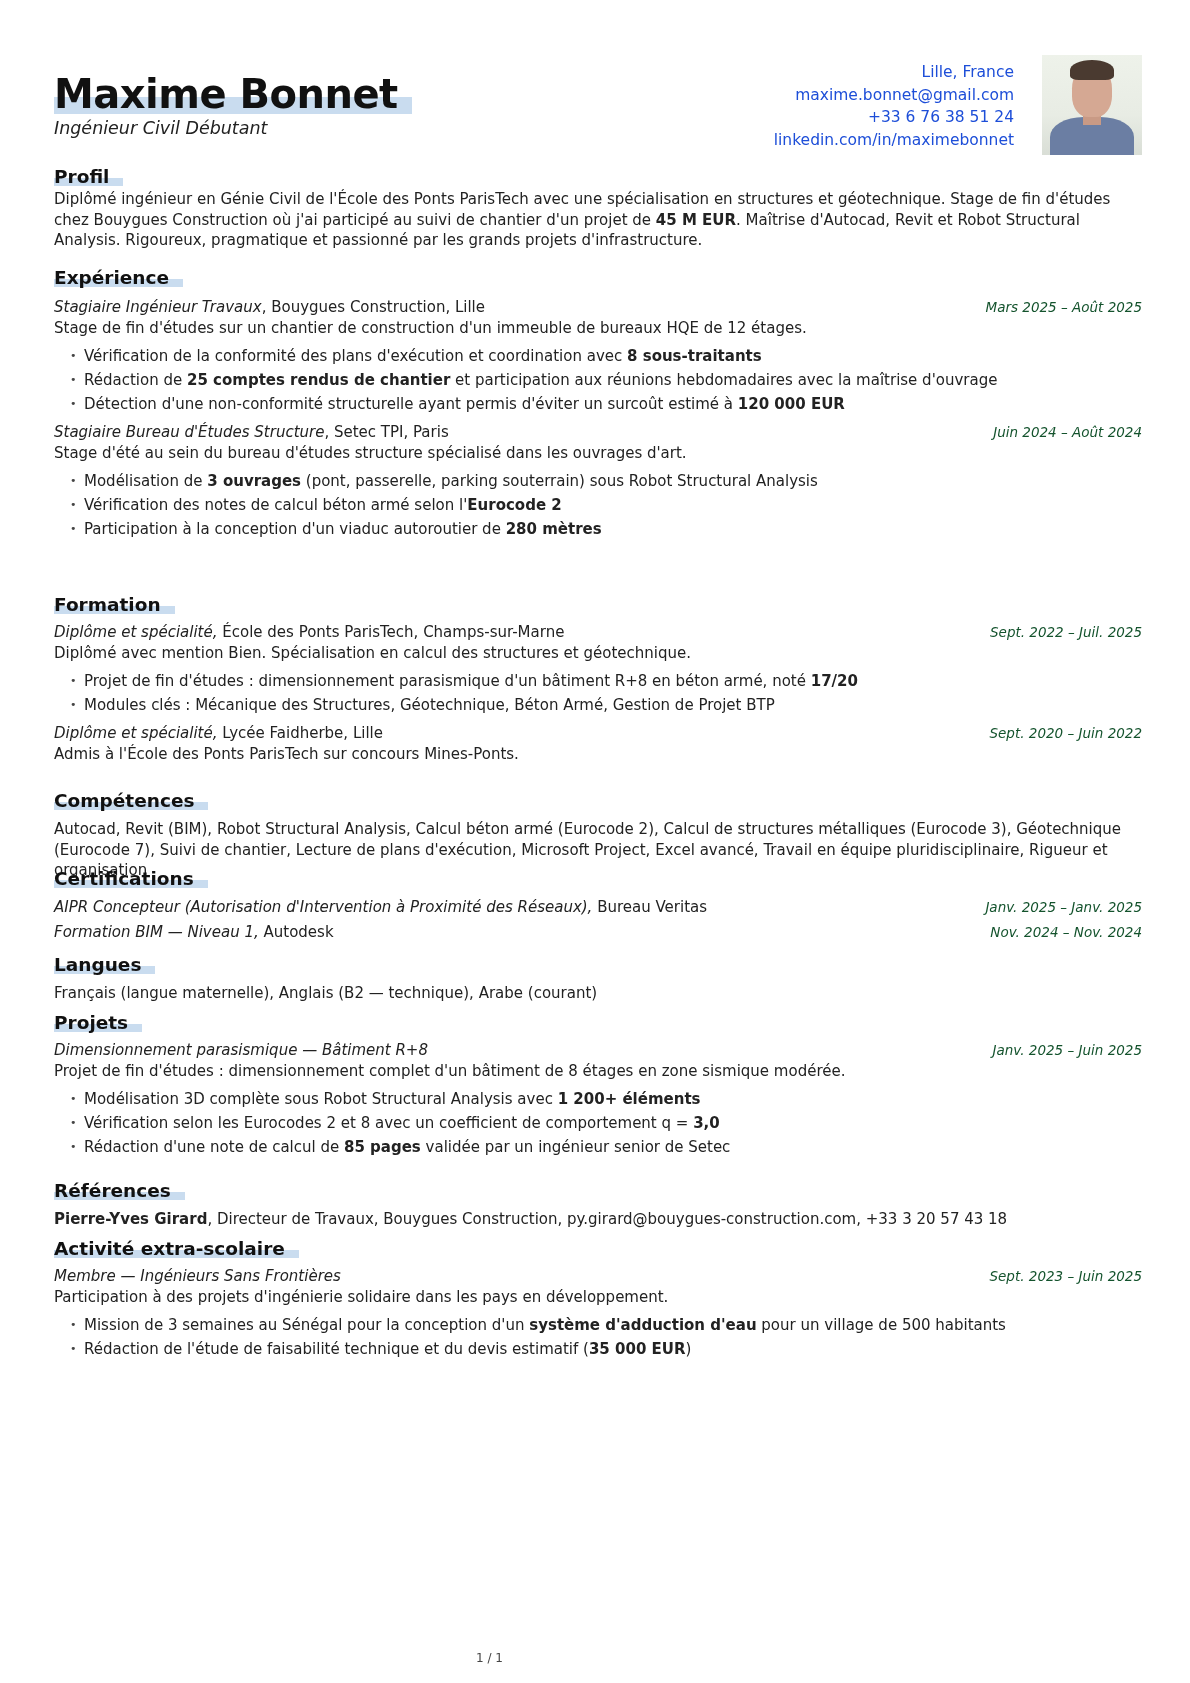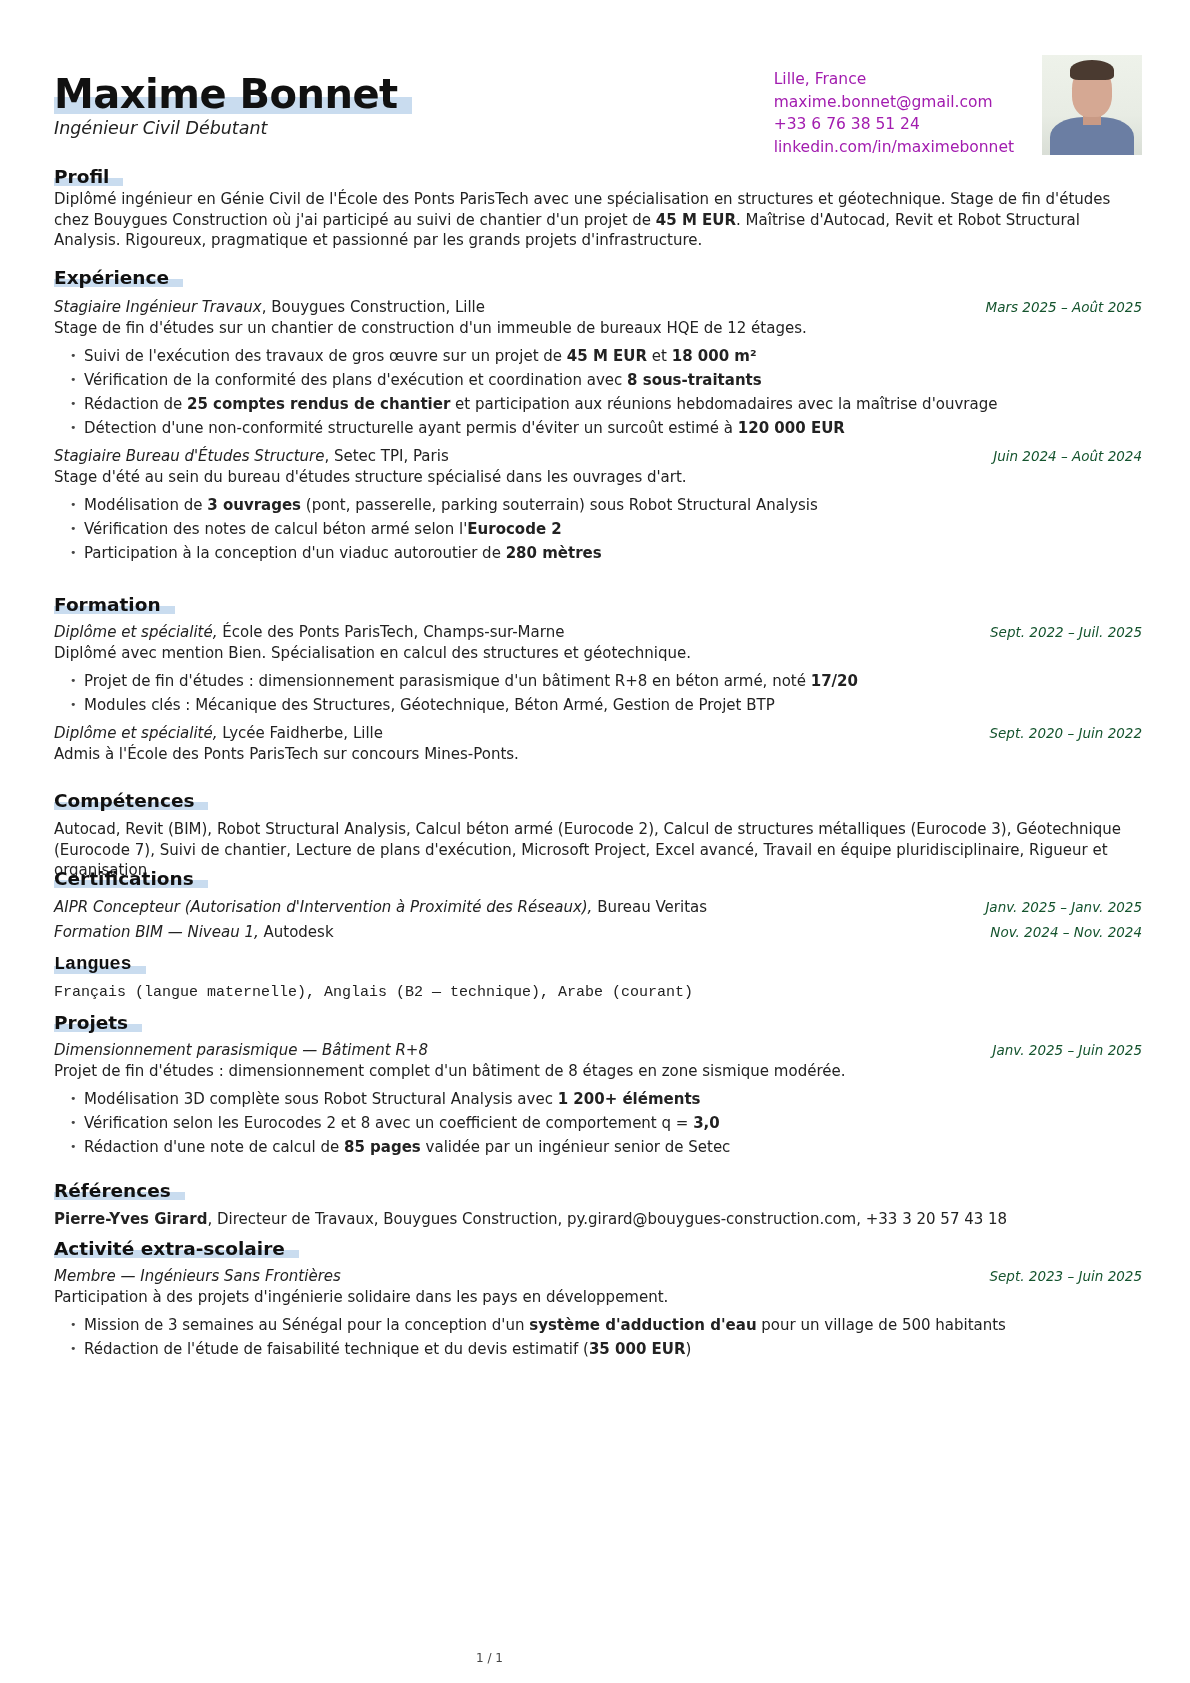--- a/index.html
+++ b/index.html
@@ -14,22 +14,22 @@
   }
   .name {
     position: absolute; left: 0; top: 68px;
     font-size: 40px; font-weight: bold; color: #111; letter-spacing: -0.5px; line-height: 52px;
   }
   .subtitle {
     position: absolute; left: 0; top: 118px;
     font-size: 17.5px; font-style: italic; color: #222;
   }
   .contact {
-    position: absolute; right: 128px; top: 68px; 
-    font-size: 15.5px; line-height: 22.5px; color: #a21caf;
+    position: absolute; right: 128px; top: 61px; text-align: right;
+    font-size: 15.5px; line-height: 22.5px; color: #1d4ed8;
   }
   .photo {
     position: absolute; right: 0; top: 55px; width: 100px; height: 100px;
     background: linear-gradient(180deg, #eef2ea 0%, #e8ece4 60%, #d9ded6 100%);
     overflow: hidden;
   }
   .photo .head {
     position: absolute; left: 30px; top: 10px; width: 40px; height: 52px;
     border-radius: 45% 45% 40% 40%; background: #d5a893;
   }
@@ -95,21 +95,20 @@
   <div class="section" style="top:266px;">
     <div class="sec-title"><span class="hl">Expérience</span></div>
 
     <div style="margin-top:7px;">
       <div class="row">
         <span class="role">Stagiaire Ingénieur Travaux</span><span>, Bouygues Construction, Lille</span>
         <span class="date">Mars 2025 – Août 2025</span>
       </div>
       <div class="p">Stage de fin d'études sur un chantier de construction d'un immeuble de bureaux HQE de 12 étages.</div>
       <ul class="bul" style="margin-top:6px;">
-        <li><span>Suivi de l'exécution des travaux de gros œuvre sur un projet de </span><b>45 M EUR</b><span> et </span><b>18 000 m²</b></li>
         <li><span>Vérification de la conformité des plans d'exécution et coordination avec </span><b>8 sous-traitants</b></li>
         <li><span>Rédaction de </span><b>25 comptes rendus de chantier</b><span> et participation aux réunions hebdomadaires avec la maîtrise d'ouvrage</span></li>
         <li><span>Détection d'une non-conformité structurelle ayant permis d'éviter un surcoût estimé à </span><b>120 000 EUR</b></li>
       </ul>
     </div>
 
     <div style="margin-top:6px;">
       <div class="row">
         <span class="role">Stagiaire Bureau d'Études Structure</span><span>, Setec TPI, Paris</span>
         <span class="date">Juin 2024 – Août 2024</span>
@@ -157,21 +156,21 @@
     <div class="row" style="margin-top:6px;">
       <span class="role">AIPR Concepteur (Autorisation d'Intervention à Proximité des Réseaux),</span><span> Bureau Veritas</span>
       <span class="date">Janv. 2025 – Janv. 2025</span>
     </div>
     <div class="row" style="margin-top:4px;">
       <span class="role">Formation BIM — Niveau 1,</span><span> Autodesk</span>
       <span class="date">Nov. 2024 – Nov. 2024</span>
     </div>
   </div>
 
-  <div class="section" style="top:953px;font-family:Liberation Mono, monospace;">
+  <div class="section" style="top:953px;">
     <div class="sec-title"><span class="hl">Langues</span></div>
     <div class="p" style="margin-top:6px;">Français (langue maternelle), Anglais (B2 — technique), Arabe (courant)</div>
   </div>
 
   <div class="section" style="top:1011px;">
     <div class="sec-title"><span class="hl">Projets</span></div>
     <div style="margin-top:5px;">
       <div class="row">
         <span class="role">Dimensionnement parasismique — Bâtiment R+8</span>
         <span class="date">Janv. 2025 – Juin 2025</span>

